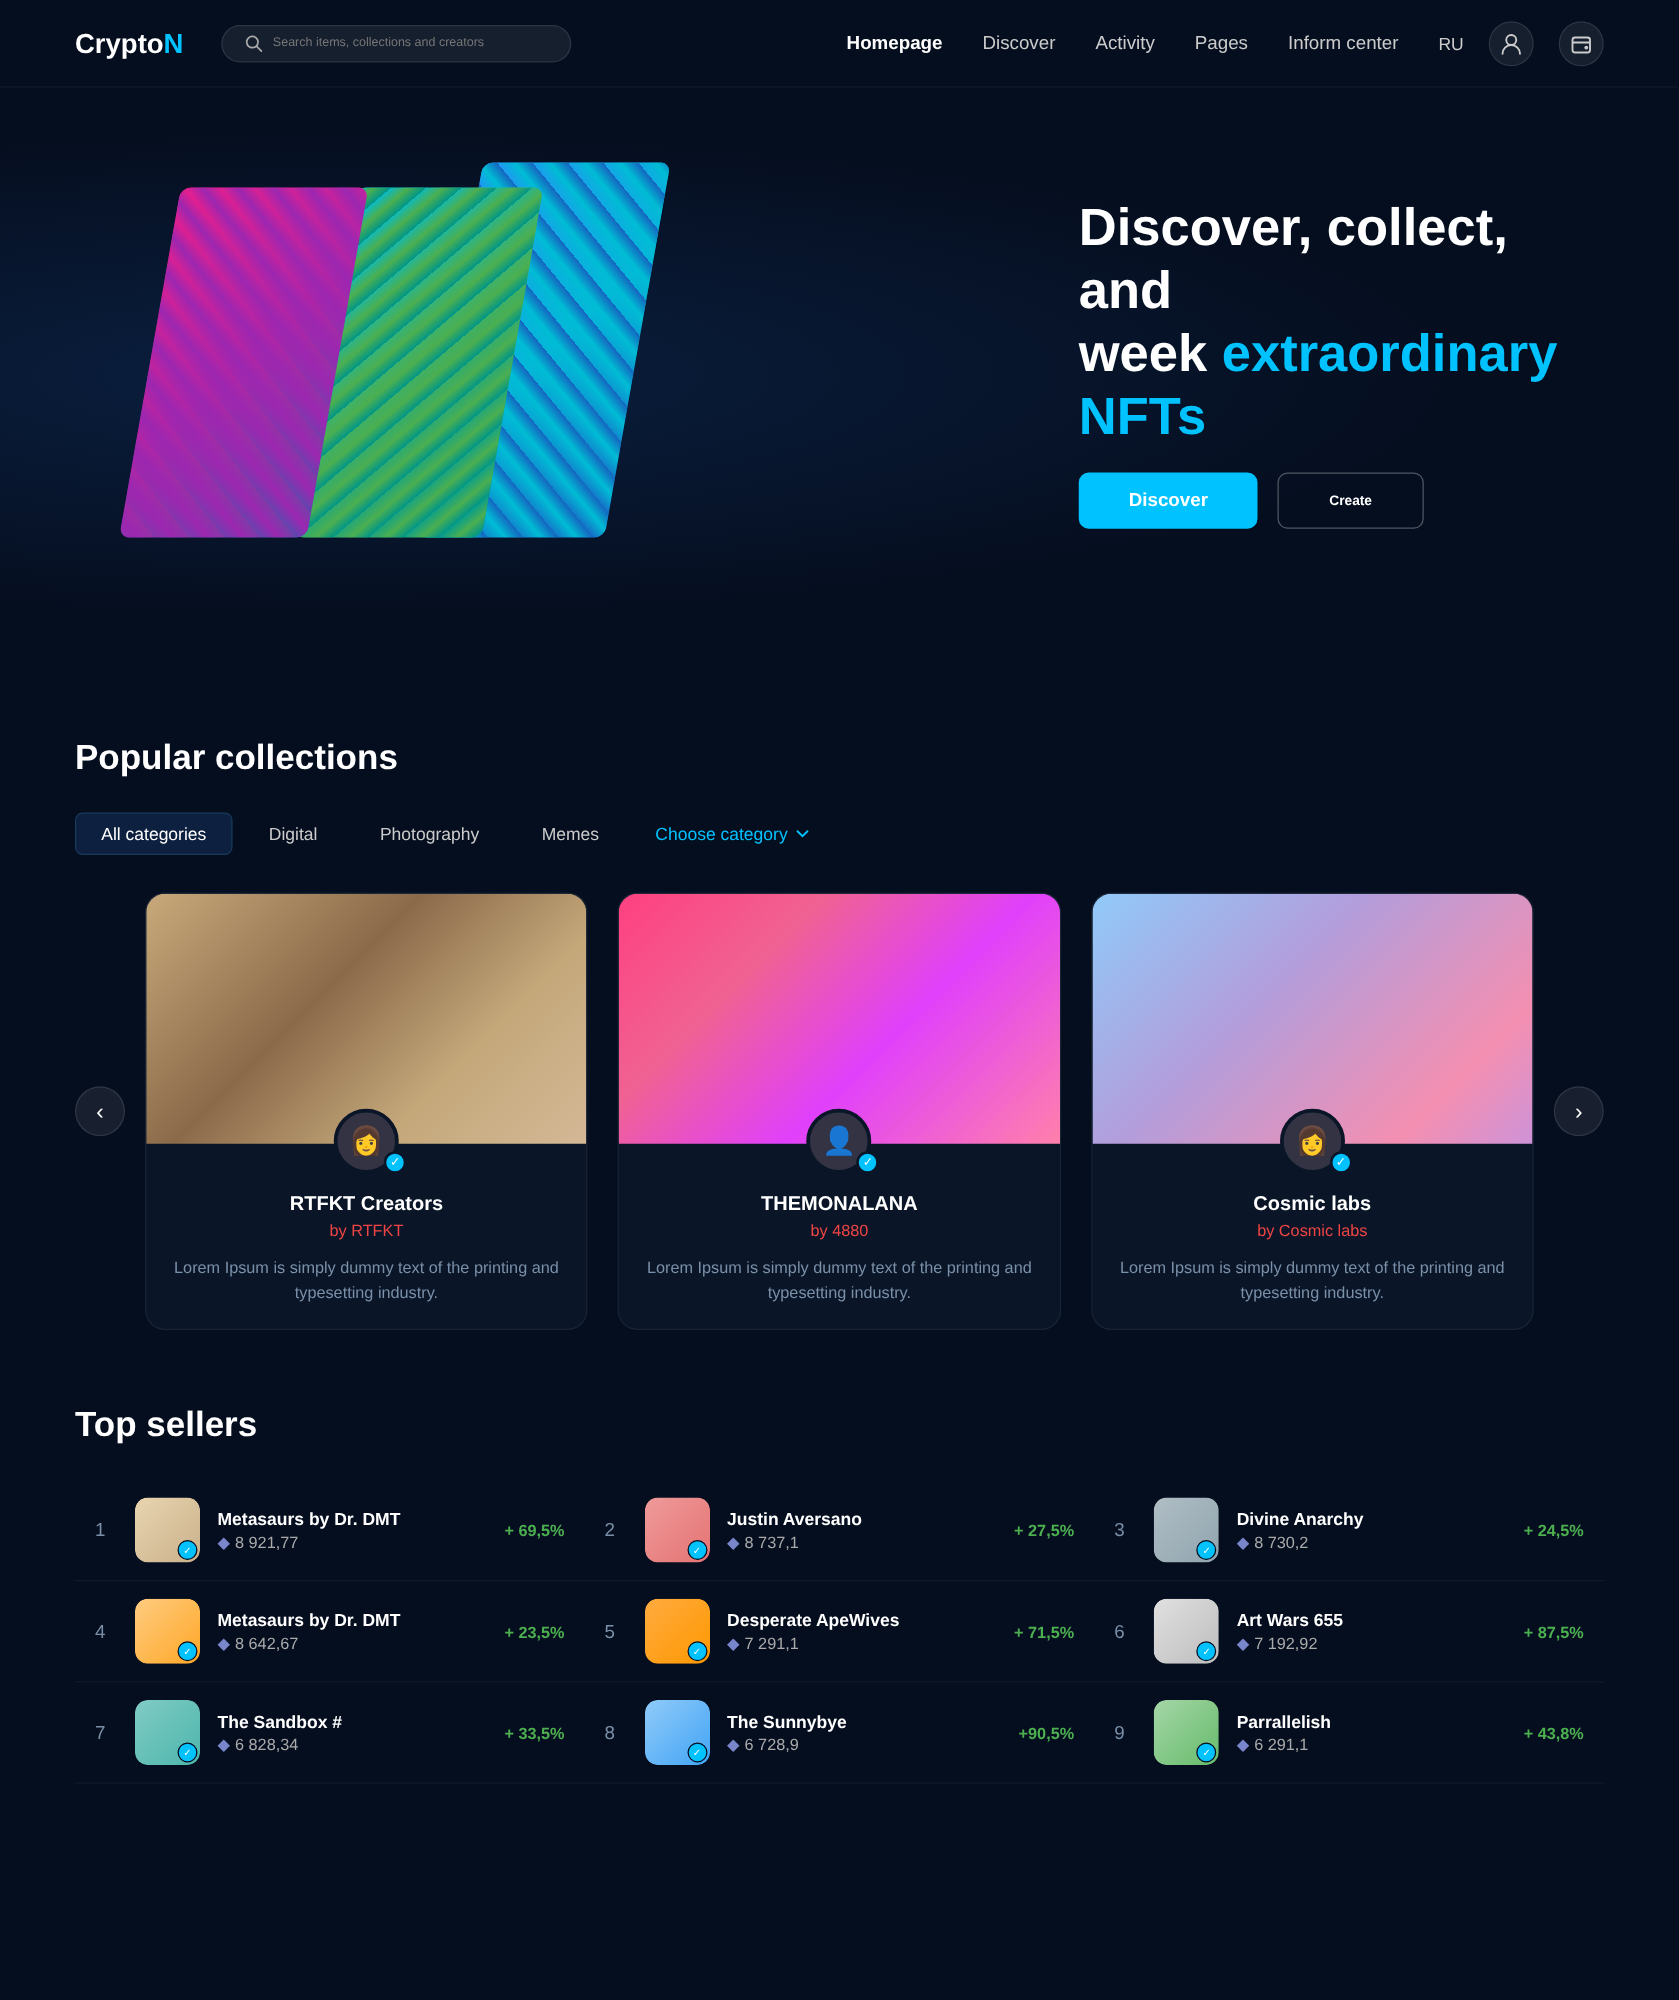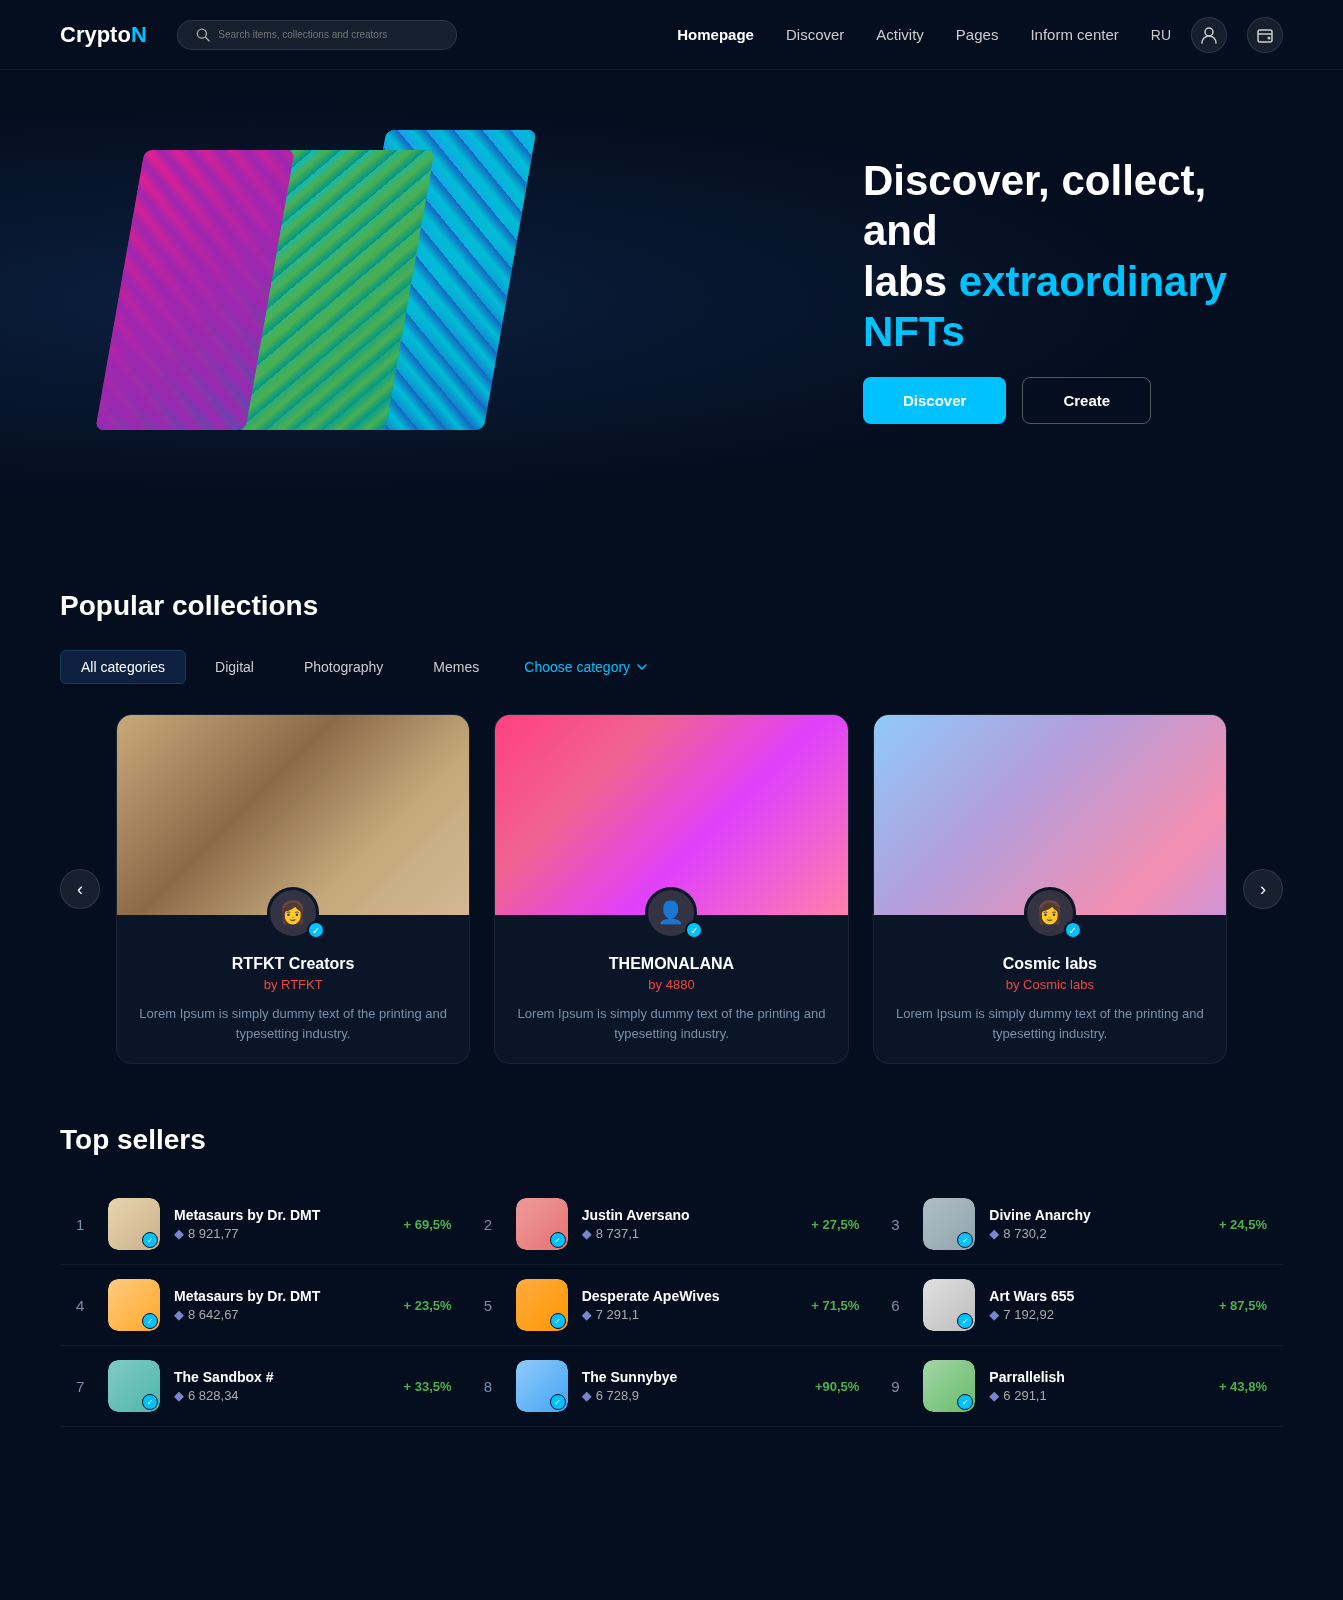--- a/index.html
+++ b/index.html
@@ -162,21 +162,21 @@
       font-size: 15px;
       font-weight: 600;
       cursor: pointer;
     }
     .btn-create {
       background: transparent;
       color: #fff;
       border: 1px solid rgba(255,255,255,0.3);
       border-radius: 8px;
       padding: 14px 40px;
-      font-size: 15px;
+      font-size: 11px;
       font-weight: 600;
       cursor: pointer;
     }
 
     
     .section {
       padding: 60px 60px 40px;
     }
     .section-title {
       font-size: 28px;
@@ -472,21 +472,21 @@
     <div class="hero-img">
       <div class="img-inner img2"></div>
     </div>
     <div class="hero-img">
       <div class="img-inner img3"></div>
     </div>
   </div>
   <div class="hero-text">
     <h1 class="hero-title">
       <span>Discover, collect, and</span><br>
-      <span>labs </span><span class="highlight">extraordinary NFTs</span>
+      <span>week </span><span class="highlight">extraordinary NFTs</span>
     </h1>
     <div class="hero-buttons">
       <button class="btn-discover">Discover</button>
       <button class="btn-create">Create</button>
     </div>
   </div>
 </section>
 
 <section class="section">
   <h2 class="section-title">Popular collections</h2>

